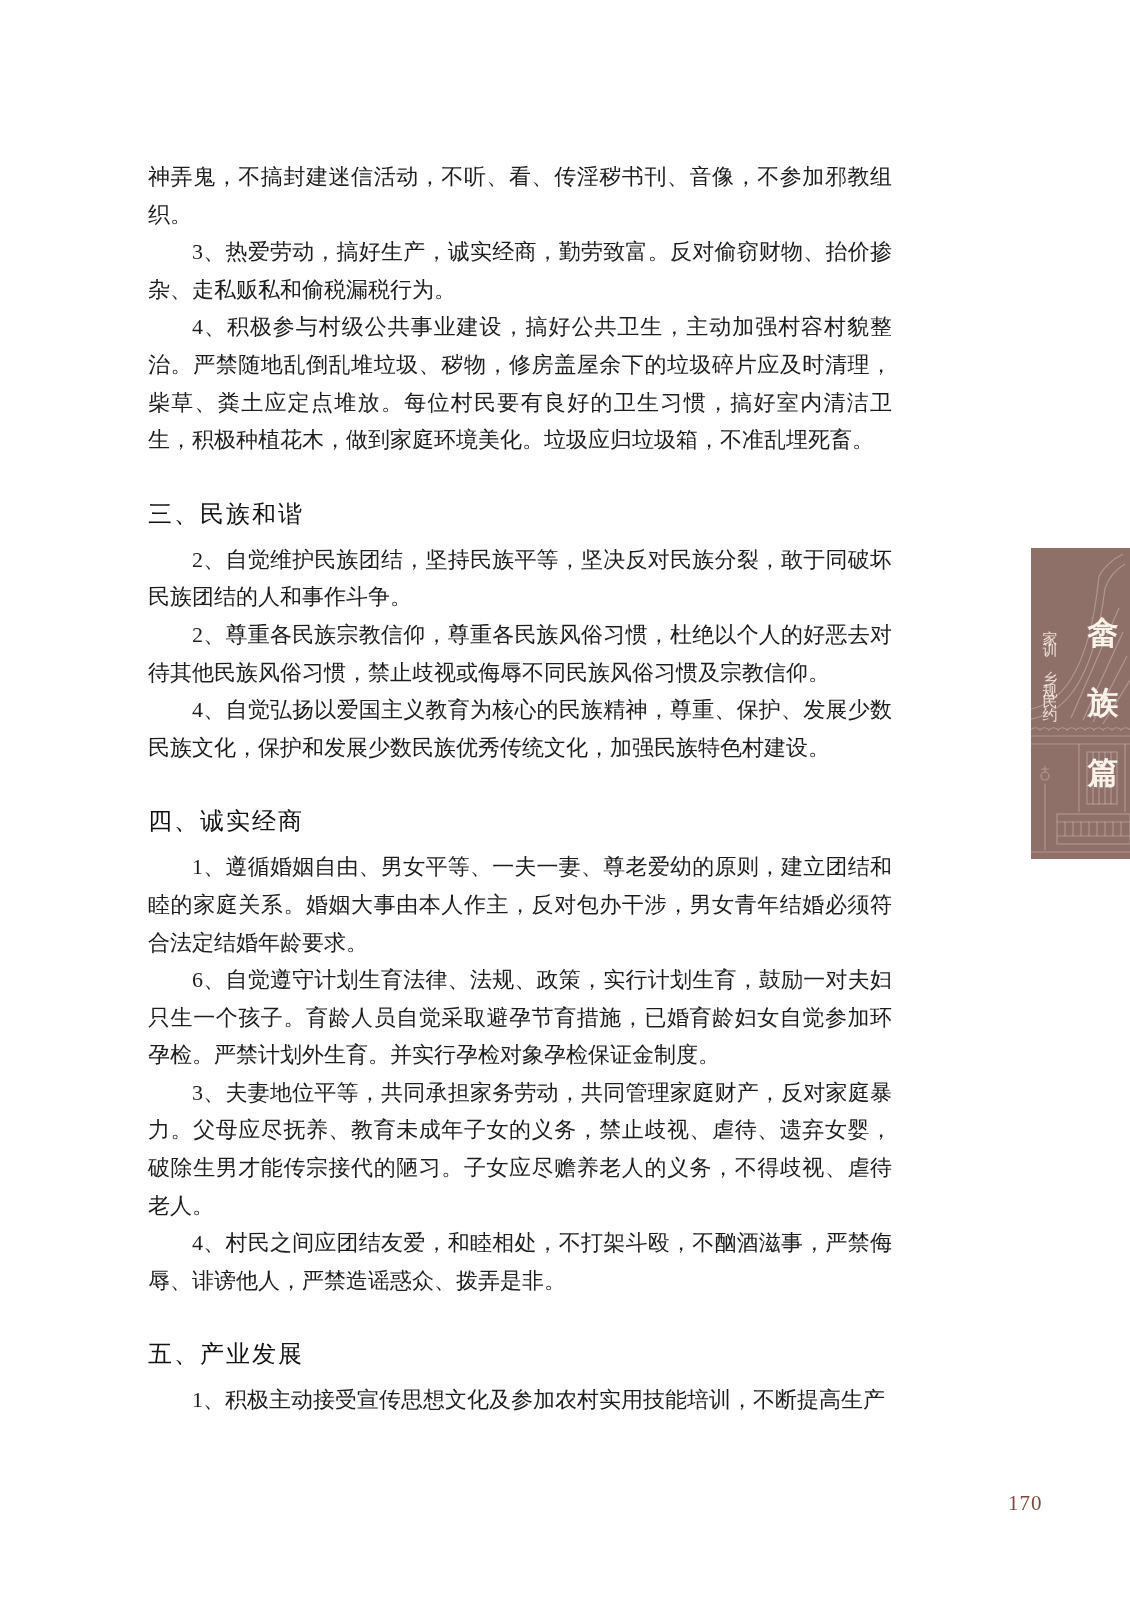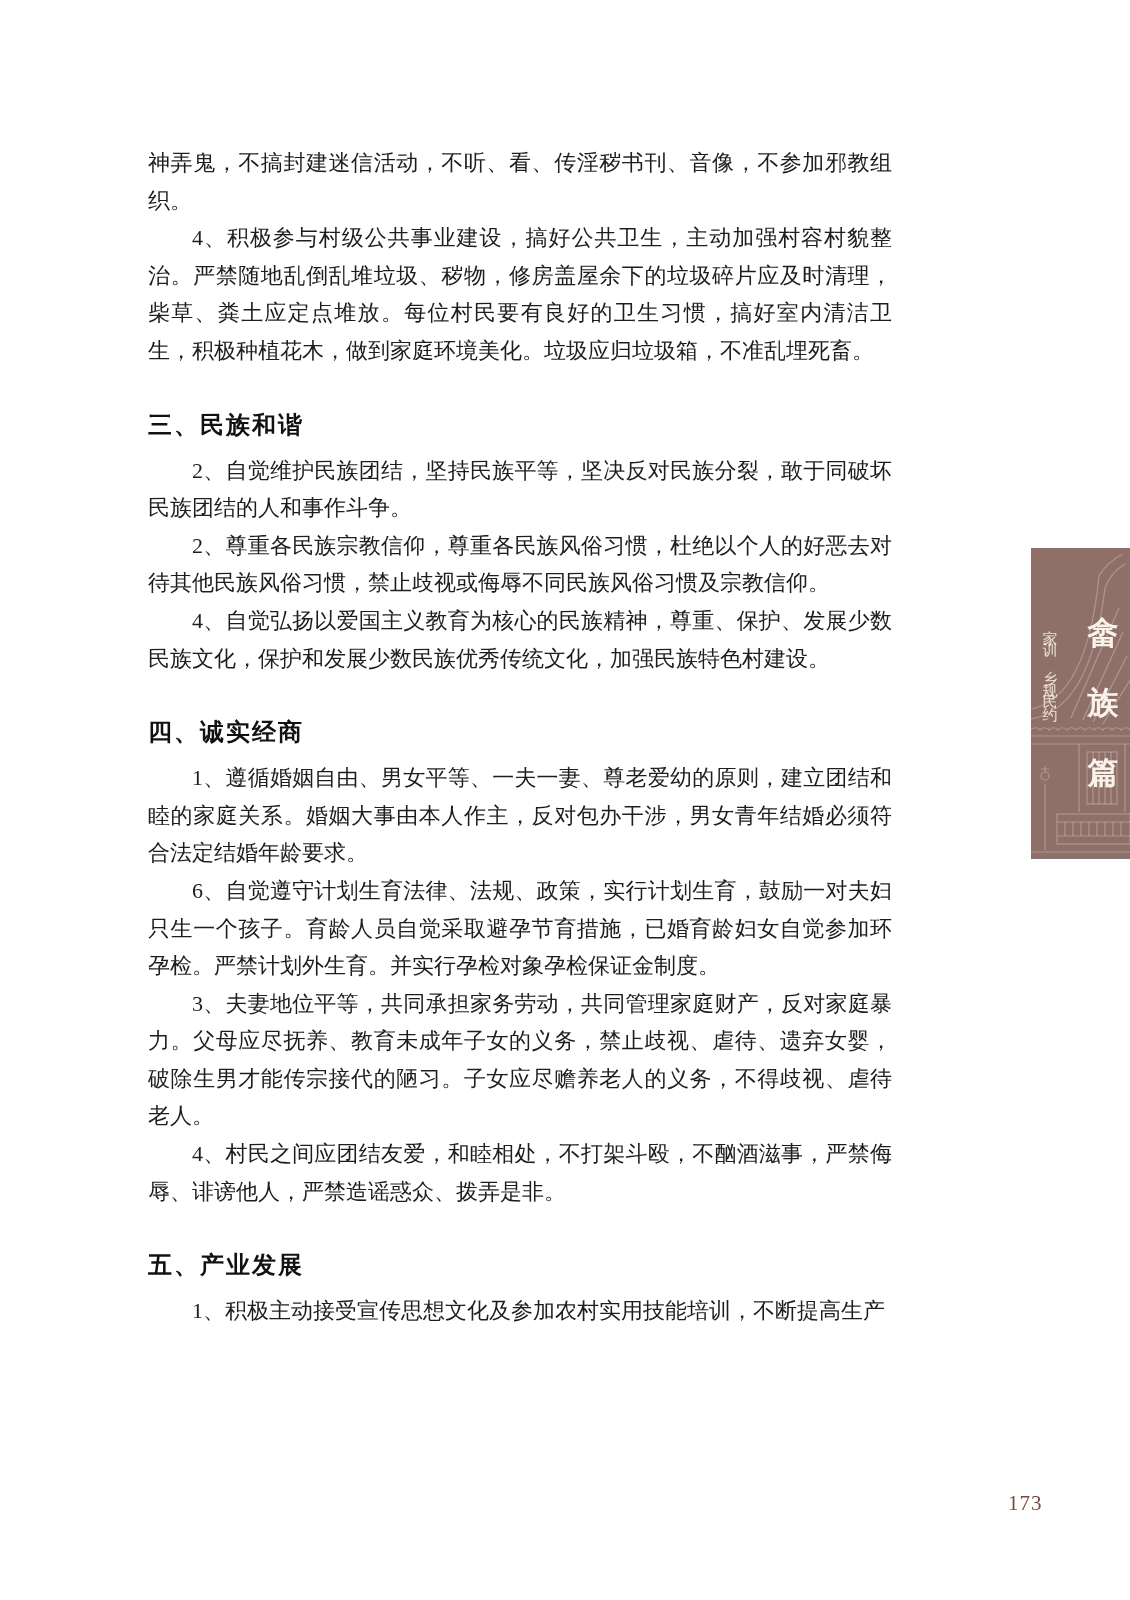--- a/index.html
+++ b/index.html
@@ -7,36 +7,36 @@
     position: relative;
     width: 1130px;
     height: 1600px;
     background: #ffffff;
     overflow: hidden;
     font-family: "Liberation Serif", "DejaVu Serif", serif;
   }
   .body-text {
     position: absolute;
     left: 148px;
-    top: 144px;
+    top: 158px;
     width: 744px;
     font-size: 22px;
     line-height: 37.6px;
     color: #1d1d1d;
     text-align: justify;
     text-justify: inter-ideograph;
     word-break: break-all;
   }
   .body-text p {
     margin: 0;
     text-indent: 2em;
   }
   .body-text p.no-indent { text-indent: 0; }
   .section-heading {
-    font-weight: bold;
+    font-weight: normal;
     font-size: 24px;
     line-height: 38px;
     margin: 36px 0 8px 0;
     color: #111111;
     letter-spacing: 2px;
     text-indent: 0;
   }
   .side-tab {
     position: absolute;
     left: 1031px;
@@ -84,20 +84,21 @@
     color: #7B4A3C;
   }
 </style>
 </head>
 <body>
 
 <div class="page">
 
   <main class="body-text" style="color: rgb(29, 29, 29);">
       <p class="no-indent">神弄鬼，不搞封建迷信活动，不听、看、传淫秽书刊、音像，不参加邪教组织。</p>
+      <p>3、热爱劳动，搞好生产，诚实经商，勤劳致富。反对偷窃财物、抬价掺杂、走私贩私和偷税漏税行为。</p>
       <p>4、积极参与村级公共事业建设，搞好公共卫生，主动加强村容村貌整治。严禁随地乱倒乱堆垃圾、秽物，修房盖屋余下的垃圾碎片应及时清理，柴草、粪土应定点堆放。每位村民要有良好的卫生习惯，搞好室内清洁卫生，积极种植花木，做到家庭环境美化。垃圾应归垃圾箱，不准乱埋死畜。</p>
       <div class="section-heading">三、民族和谐</div>
       <p>2、自觉维护民族团结，坚持民族平等，坚决反对民族分裂，敢于同破坏民族团结的人和事作斗争。</p>
       <p>2、尊重各民族宗教信仰，尊重各民族风俗习惯，杜绝以个人的好恶去对待其他民族风俗习惯，禁止歧视或侮辱不同民族风俗习惯及宗教信仰。</p>
       <p>4、自觉弘扬以爱国主义教育为核心的民族精神，尊重、保护、发展少数民族文化，保护和发展少数民族优秀传统文化，加强民族特色村建设。</p>
       <div class="section-heading">四、诚实经商</div>
       <p>1、遵循婚姻自由、男女平等、一夫一妻、尊老爱幼的原则，建立团结和睦的家庭关系。婚姻大事由本人作主，反对包办干涉，男女青年结婚必须符合法定结婚年龄要求。</p>
       <p>6、自觉遵守计划生育法律、法规、政策，实行计划生育，鼓励一对夫妇只生一个孩子。育龄人员自觉采取避孕节育措施，已婚育龄妇女自觉参加环孕检。严禁计划外生育。并实行孕检对象孕检保证金制度。</p>
       <p>3、夫妻地位平等，共同承担家务劳动，共同管理家庭财产，反对家庭暴力。父母应尽抚养、教育未成年子女的义务，禁止歧视、虐待、遗弃女婴，破除生男才能传宗接代的陋习。子女应尽赡养老人的义务，不得歧视、虐待老人。</p>
       <p>4、村民之间应团结友爱，和睦相处，不打架斗殴，不酗酒滋事，严禁侮辱、诽谤他人，严禁造谣惑众、拨弄是非。</p>
@@ -137,15 +138,15 @@
       <path d="M 0 304 L 99 304"></path>
     </svg>
     <div class="tab-subtitle">家训·乡规民约</div>
     <div class="tab-title" style="color: rgb(250, 243, 235);">
         <span>畲</span>
         <span>族</span>
         <span>篇</span>
       </div>
   </aside>
 
-  <div class="page-number" style="color: rgb(123, 74, 60);">173</div>
+  <div class="page-number" style="color: rgb(123, 74, 60);">170</div>
 
 </div>
 
 </body></html>

